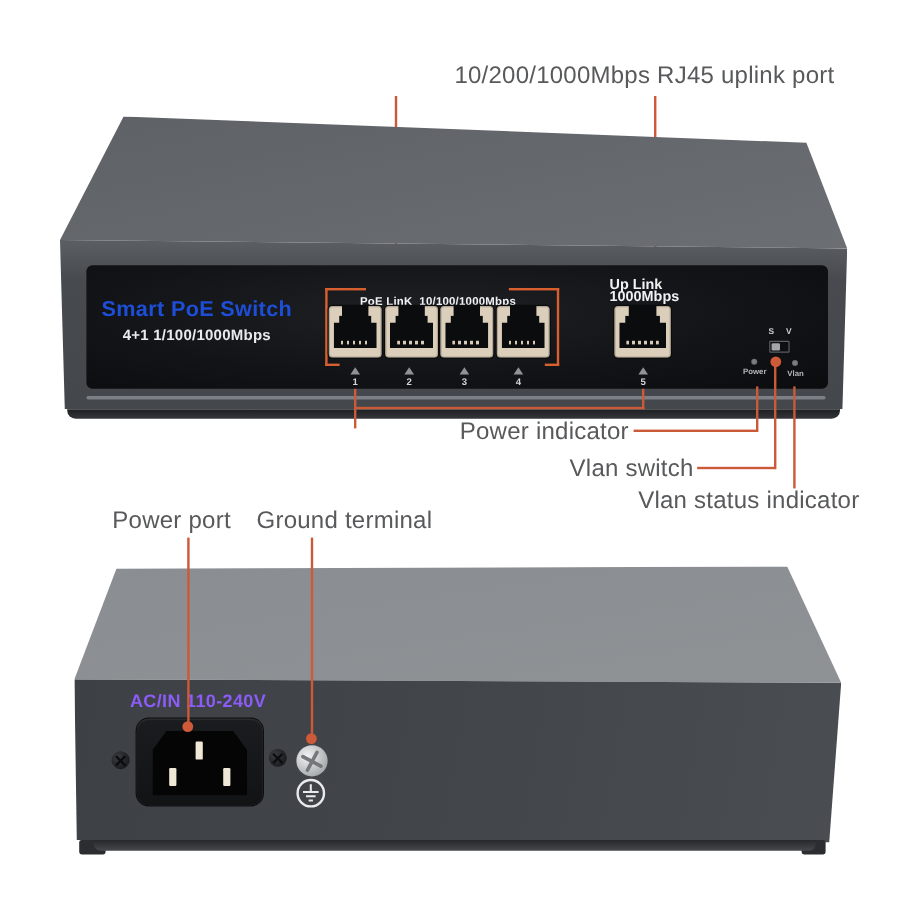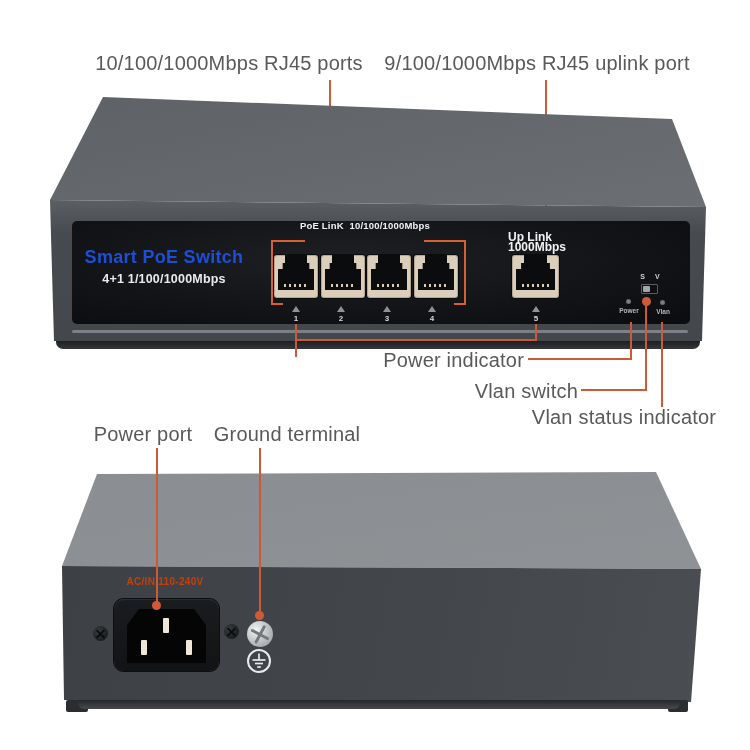--- a/index.html
+++ b/index.html
@@ -57,21 +57,21 @@
   .pind{position:absolute;top:306px;transform:translateX(-50%);text-align:center;}
   .tri{width:0;height:0;border-left:4px solid transparent;border-right:4px solid transparent;
     border-bottom:6px solid #8f9398;margin:0 auto;}
   .pnum{color:#d3d6d9;font-size:8px;font-weight:bold;margin-top:3px;line-height:8px;}
   
   #vlan-toggle{position:absolute;left:641px;top:284px;width:17px;height:10px;background:#0e0f11;
     border:1px solid #5a5d61;border-radius:1px;box-sizing:border-box;}
   #vlan-toggle .knob{position:absolute;left:1px;top:1px;width:7px;height:6px;background:#a3a6a9;border-radius:1px;}
   .led{position:absolute;width:5px;height:5px;border-radius:50%;background:#7c7f83;box-shadow:inset 0 0 1px #2a2c2e;}
   
-  #ac-label{color:#c2410c;font-size:10px;letter-spacing:.3px;}
+  #ac-label{color:#8b5cf6;font-size:15px;letter-spacing:.3px;}
   #inlet{position:absolute;left:114px;top:599px;width:105px;height:72px;border-radius:10px;
     background:linear-gradient(180deg,#1b1c1f,#121315);box-shadow:inset 0 1px 1px rgba(255,255,255,.08),0 0 0 1px #0c0d0e;}
   #inlet-recess{position:absolute;left:13px;top:10px;width:79px;height:54px;background:#050506;
     clip-path:polygon(0% 30%,15% 0%,85% 0%,100% 30%,100% 100%,0% 100%);}
   .pin{position:absolute;width:6px;height:15px;background:#efe8d6;border-radius:1px;}
   .screw{position:absolute;width:15px;height:15px;border-radius:50%;
     background:radial-gradient(circle at 35% 35%,#3a3c40,#1b1d1f 70%);}
   .screw:before,.screw:after{content:"";position:absolute;left:2px;right:2px;top:6.5px;height:2px;background:#0c0d0e;}
   .screw:before{transform:rotate(45deg);} .screw:after{transform:rotate(-45deg);}
   #gnd-screw{position:absolute;left:247px;top:621px;width:26px;height:26px;border-radius:50%;
@@ -79,43 +79,42 @@
   #gnd-screw:before,#gnd-screw:after{content:"";position:absolute;left:3px;right:3px;top:11.5px;height:2.6px;background:#75787a;border-radius:2px;}
   #gnd-screw:before{transform:rotate(28deg);} #gnd-screw:after{transform:rotate(-62deg);}
   #gnd-symbol{position:absolute;left:247px;top:649px;width:24px;height:24px;border-radius:50%;
     border:2px solid #e9eaeb;box-sizing:border-box;}
 </style>
 </head>
 <body>
 
 <div id="stage">
 
-  <div class="note c" style="left:229px;top:52px">10/100/1000Mbps RJ45 ports</div>
-  <div class="note c" style="left:537px;top:52px">9/100/1000Mbps RJ45 uplink port</div>
+  <div class="note c" style="left:537px;top:52px">10/200/1000Mbps RJ45 uplink port</div>
   <div class="vline" style="left:329px;top:80px;height:148px"></div>
   <div class="dot" style="left:326px;top:227px"></div>
   <div class="vline" style="left:545px;top:80px;height:148px"></div>
   <div class="dot" style="left:542px;top:227px"></div>
 
   <div class="layer" id="d1-top"></div>
   <div class="layer" id="d1-face"></div>
   <div id="d1-panel"></div>
   <div id="d1-lip"></div>
   <div id="d1-bottom"></div>
 
   <div class="ptext c" id="brand" style="left:164px;top:247px">Smart PoE Switch</div>
   <div class="ptext c" id="model" style="left:164px;top:272px">4+1 1/100/1000Mbps</div>
 
   <div class="bk" style="left:271px;top:240px;width:34px;height:2px"></div>
   <div class="bk" style="left:424px;top:240px;width:42px;height:2px"></div>
   <div class="bk" style="left:271px;top:240px;width:2px;height:65px"></div>
   <div class="bk" style="left:464px;top:240px;width:2px;height:65px"></div>
   <div class="bk" style="left:271px;top:303px;width:12px;height:2px"></div>
   <div class="bk" style="left:454px;top:303px;width:12px;height:2px"></div>
-  <div class="ptext c" id="poe-label" style="left:365px;top:220px">PoE LinK  10/100/1000Mbps</div>
+  <div class="ptext c" id="poe-label" style="left:365px;top:246px">PoE LinK  10/100/1000Mbps</div>
 
   <div class="rj45" style="left:274px">
     <div class="tab"></div>
     <div class="cav"></div>
     <div class="pins"></div>
   </div>
   <div class="rj45" style="left:321px">
     <div class="tab"></div>
     <div class="cav"></div>
     <div class="pins"></div>

